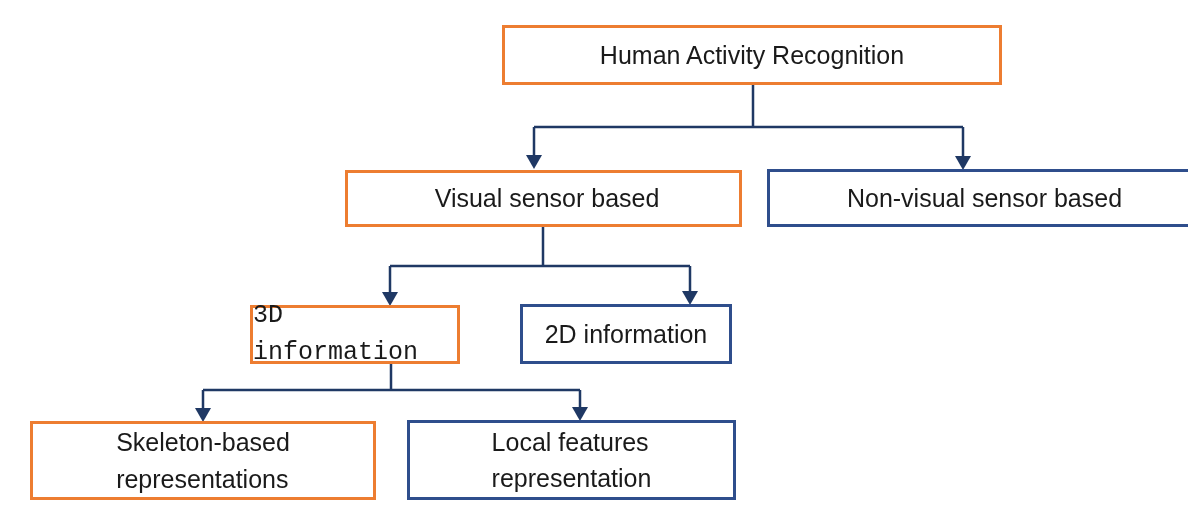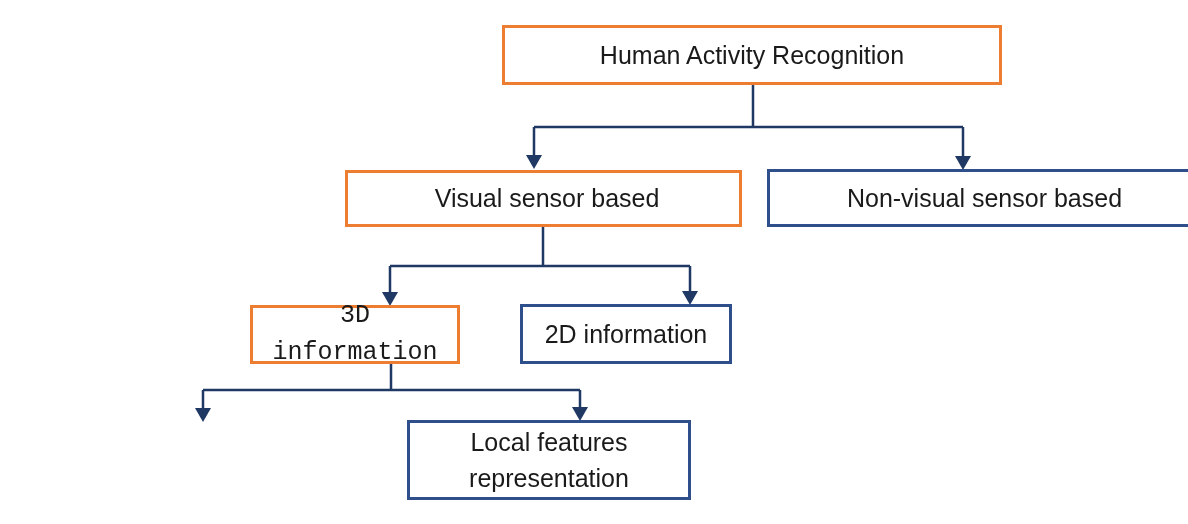--- a/index.html
+++ b/index.html
@@ -25,21 +25,21 @@
   .connectors polygon {
     fill: var(--connector, #1F3864);
     stroke: none;
   }
   .node {
     position: absolute;
     box-sizing: border-box;
     display: flex;
     align-items: center;
     justify-content: center;
-    text-align: center;
+    text-align: left;
     background: #ffffff;
     border: 3px solid #888;
     color: var(--text, #1a1a1a);
     font-size: 25px;
     line-height: 1.45;
     white-space: pre-line;
   }
   .node.orange { border-color: var(--orange, #ED7D31); }
   .node.navy   { border-color: var(--navy, #2F4E8C); }
 </style>
@@ -72,17 +72,19 @@
   <div class="node orange" style="left:502px; top:25px; width:500px; height:60px;">Human Activity Recognition</div>
 
   <div class="node orange" style="left:345px; top:170px; width:397px; height:57px;padding-left:7px;">Visual sensor based</div>
 
   <div class="node navy" style="left:767px; top:169px; width:435px; height:58px;">Non-visual sensor based</div>
 
   <div class="node orange" style="left:250px; top:305px; width:210px; height:59px;font-family:Liberation Mono, monospace;">3D information</div>
 
   <div class="node navy" style="left:520px; top:304px; width:212px; height:60px;">2D information</div>
 
+  <div class="node orange" style="left:30px; top:421px; width:346px; height:79px;">Skeleton-based
+representations</div>
 
-  <div class="node navy" style="left:407px; top:420px; width:284px; height:80px;">Local features
+  <div class="node navy" style="left:407px; top:420px; width:329px; height:80px;">Local features
 representation</div>
 
 </div>
 
 </body></html>

